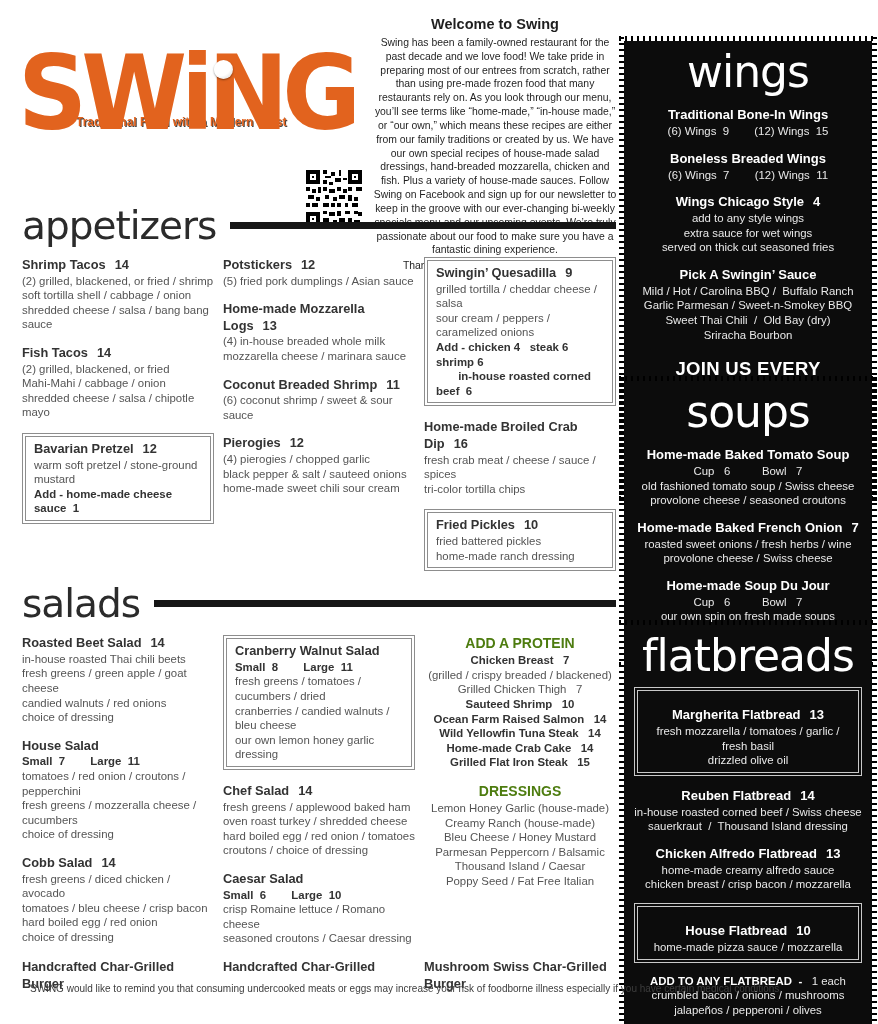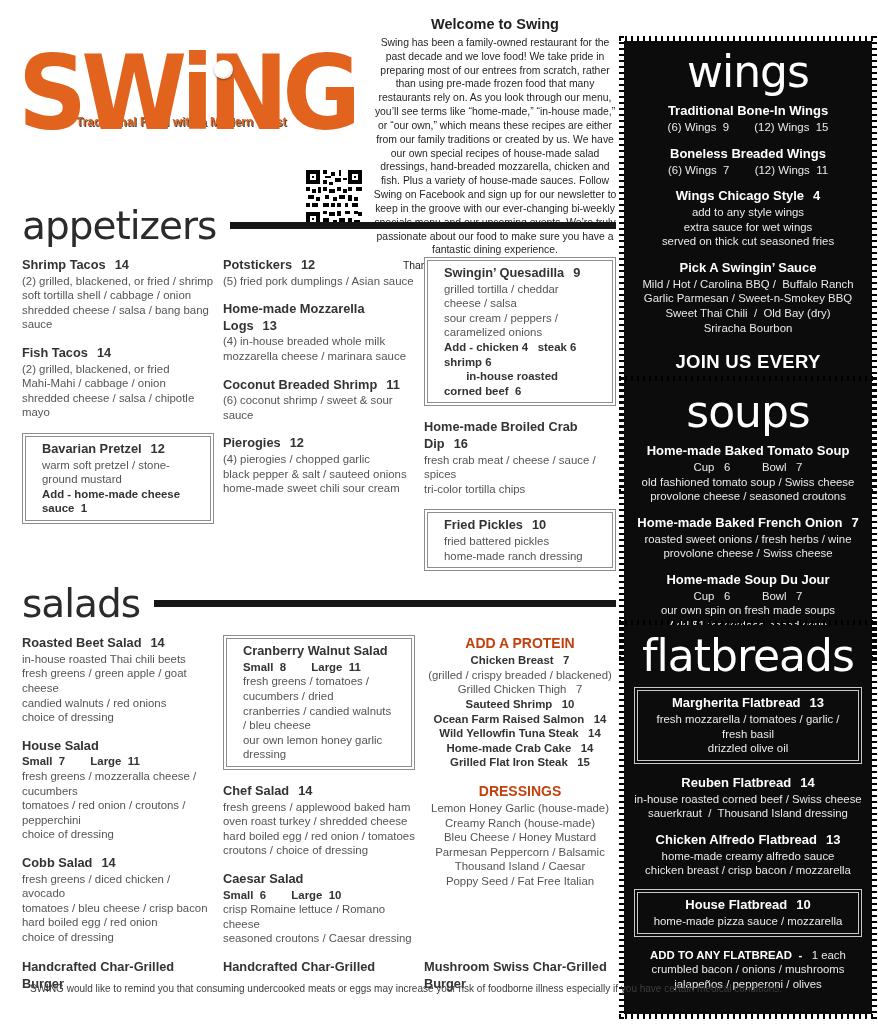--- a/index.html
+++ b/index.html
@@ -31,38 +31,38 @@
   .cols { display:flex; gap:9px; }
   .col { flex:1; }
   .col.centered { text-align:center; }
 
   .item { margin-bottom:13px; }
   .ttl { font-size:12.8px; font-weight:bold; color:#333; line-height:1.3; }
   .pr { margin-left:9px; }
   .line { font-size:11.4px; color:#545454; line-height:1.28; white-space:pre-wrap; }
   .line.b { font-weight:bold; color:#333; }
   .line .lead { font-weight:bold; color:#333; }
-  .dbox { border:4px double #8d8d8d; padding:4px 16px; background:#fff; }
-  .col-head { font-size:14px; font-weight:bold; color:#c2410c; margin-bottom:2px; }
+  .dbox { border:4px double #8d8d8d; padding:4px 8px; background:#fff; }
+  .col-head { font-size:14px; font-weight:bold; color:#4d7c0f; margin-bottom:2px; }
 
   
   .stamp { position:absolute; left:619px; width:258px; padding:5px;
     background-image:
       repeating-linear-gradient(90deg,#000 0 2px,transparent 2px 6px),
       repeating-linear-gradient(90deg,#000 0 2px,transparent 2px 6px),
       repeating-linear-gradient(0deg,#000 0 2px,transparent 2px 6px),
       repeating-linear-gradient(0deg,#000 0 2px,transparent 2px 6px);
     background-size:100% 5px,100% 5px,5px 100%,5px 100%;
     background-position:left top,left bottom,left top,right top;
     background-repeat:no-repeat; }
   .bbox { background:#0c0c0c; color:#fff; text-align:center; padding:8px 10px 12px; }
   .bbox h2 { font-family:"DejaVu Sans", sans-serif; font-weight:normal; font-size:44px;
              line-height:1.05; margin-bottom:8px; letter-spacing:-1px; }
   .bbox .item { margin-bottom:11px; }
-  .bbox .ttl { color:#fff; font-size:13px; }
+  .bbox .ttl { color:#fff; font-size:13px;margin-top:12px; }
   .bbox .line { color:#e9e9e9; }
   .bbox .line.b, .bbox .line .lead { color:#fff; }
   .bbox .dbox { background:transparent; border-color:#c9c9c9; padding:4px 6px; margin:2px 0 10px; }
   .promo { font-size:18.5px; font-weight:bold; line-height:1.38; margin-top:14px; letter-spacing:.3px; }
   #wings-box { top:36px; }
   #soups-box { top:376px; }
   #flatbreads-box { top:620px; }
   #flatbreads-box .bbox h2 { }
 
   .disclaimer { position:absolute; left:30px; top:983px; width:828px; font-size:10px;
@@ -182,22 +182,22 @@
             <div class="item">
               <div class="ttl"><span>Roasted Beet Salad</span><span class="pr">14</span></div>
               <div class="line">in-house roasted Thai chili beets</div>
               <div class="line">fresh greens / green apple / goat cheese</div>
               <div class="line">candied walnuts / red onions</div>
               <div class="line">choice of dressing</div>
             </div>
             <div class="item">
               <div class="ttl"><span>House Salad</span></div>
               <div class="line b">Small  7        Large  11</div>
+              <div class="line">tomatoes / red onion / croutons / pepperchini</div>
               <div class="line">fresh greens / mozzeralla cheese / cucumbers</div>
-              <div class="line">tomatoes / red onion / croutons / pepperchini</div>
               <div class="line">choice of dressing</div>
             </div>
             <div class="item">
               <div class="ttl"><span>Cobb Salad</span><span class="pr">14</span></div>
               <div class="line">fresh greens / diced chicken / avocado</div>
               <div class="line">tomatoes / bleu cheese / crisp bacon</div>
               <div class="line">hard boiled egg / red onion</div>
               <div class="line">choice of dressing</div>
             </div>
           </div>

